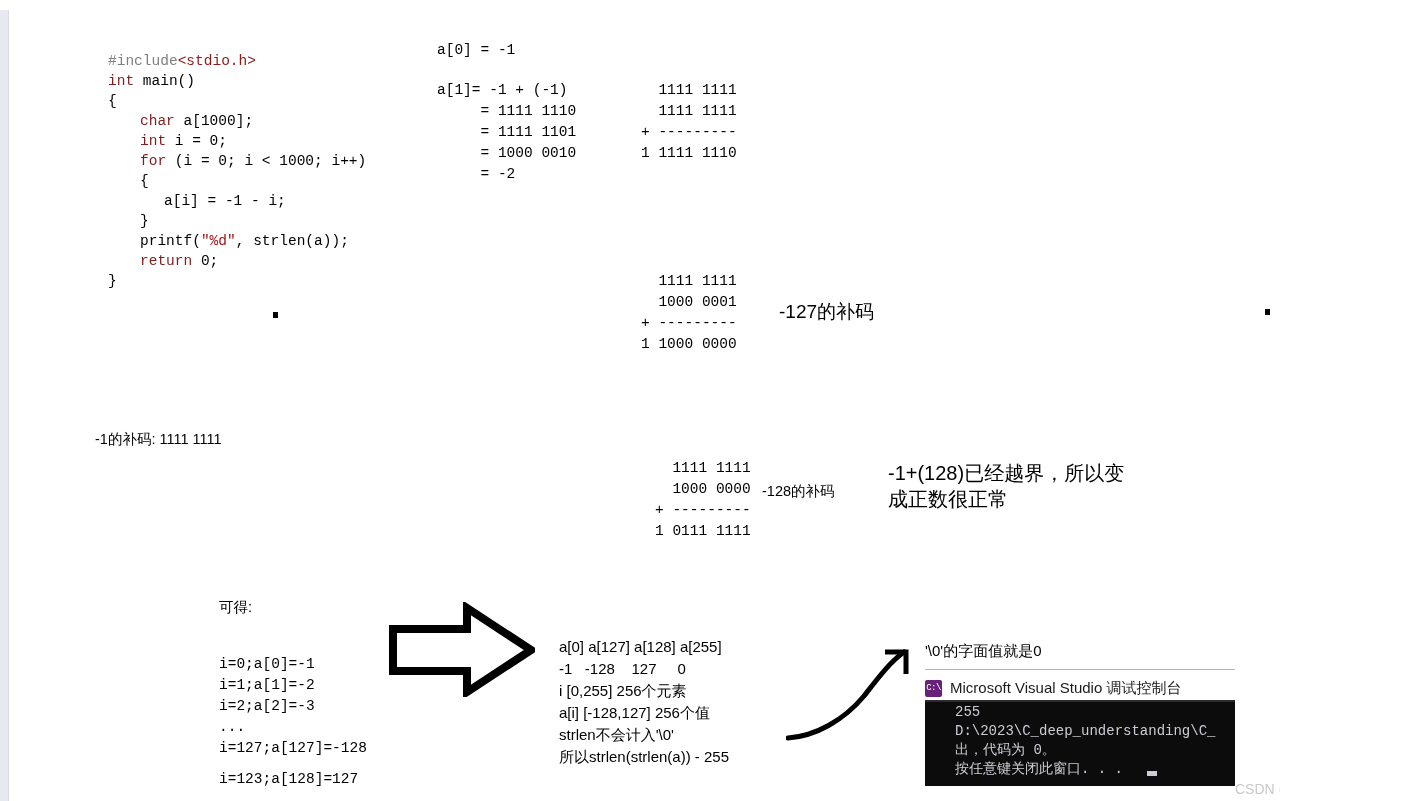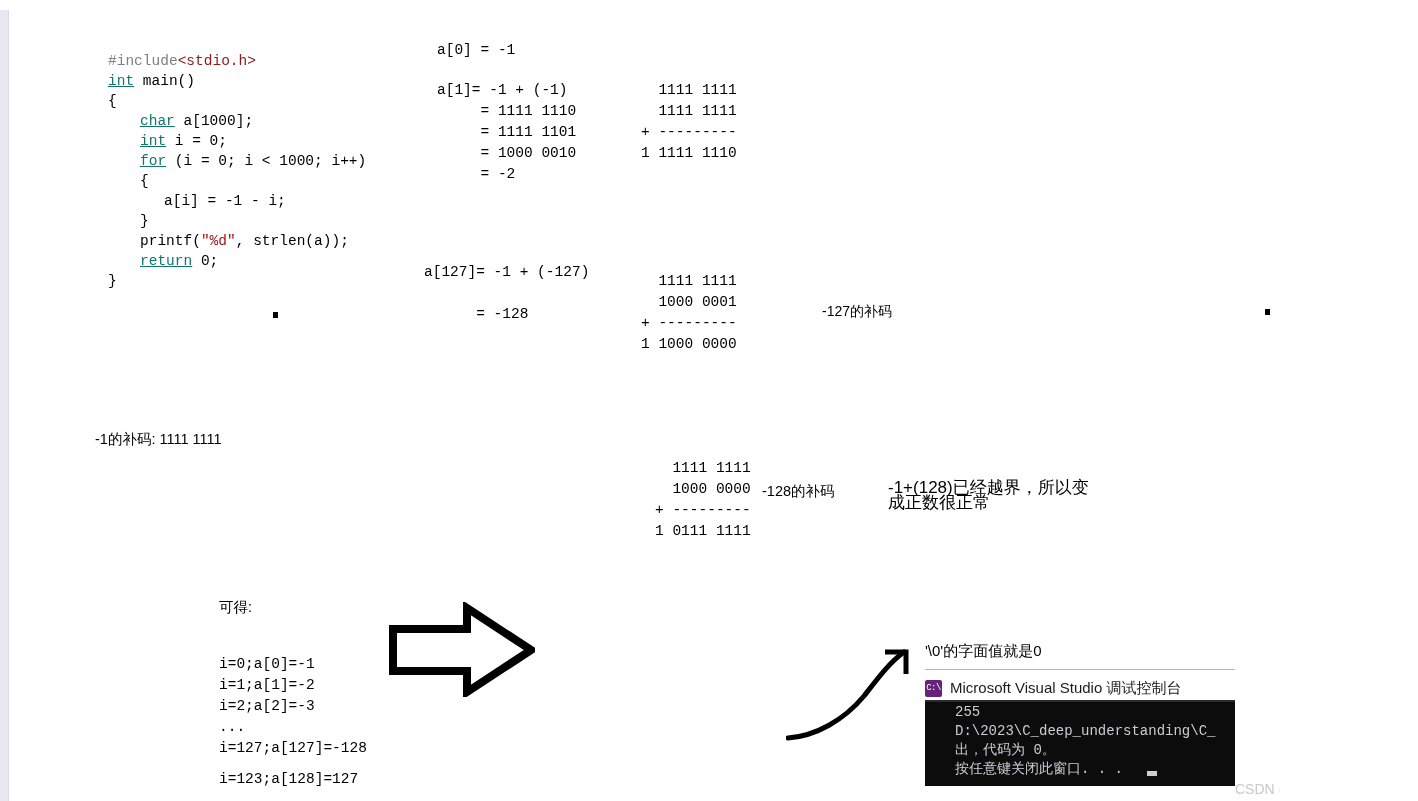--- a/index.html
+++ b/index.html
@@ -32,21 +32,21 @@
   }
 
   
   #code-block {
     left: 108px;
     top: 41px;
     font-family: "Liberation Mono", "DejaVu Sans Mono", monospace;
     font-size: 14.5px;
     line-height: 20px;
   }
-  .kw  { color: #0f766e; text-decoration: underline; }
+  .kw  { color: #7f1d1d; }
   .pp  { color: #808080; }
   .hdr { color: #8b1a1a; }
   .str { color: #a31515; }
 
   
   .m {
     font-family: "Liberation Mono", "DejaVu Sans Mono", monospace;
     font-size: 14.5px;
     line-height: 21px;
     white-space: pre;
@@ -169,57 +169,60 @@
      = 1111 1110
      = 1111 1101
      = 1000 0010
      = -2</div>
 
   <div class="blk m" style="left:641px; top:70px;">  1111 1111
   1111 1111
 + ---------
 1 1111 1110</div>
 
-  <div class="blk m" style="left:424px; top:252px;">a[127]= -1 + (-127)
-
-      = -128</div>
 
   <div class="blk m" style="left:641px; top:261px;">  1111 1111
   1000 0001
 + ---------
 1 1000 0000</div>
 
-  <div class="blk m cn" style="left:822px; top:291px; font-size:14px;">-127的补码</div>
+  <div class="blk m cn" style="left:779px; top:291px; font-size:19px;">-127的补码</div>
 
 
   <div class="blk m" style="left:655px; top:448px;">  1111 1111
   1000 0000
 + ---------
 1 0111 1111</div>
 
   <div class="blk m cn" style="left:762px; top:471px; font-size:14.5px;">-128的补码</div>
 
-  <div class="blk m cn" style="left:888px; top:470px; font-size:17px; line-height:15px;">-1+(128)已经越界，所以变
+  <div class="blk m cn" style="left:888px; top:450px; font-size:20px; line-height:26px;">-1+(128)已经越界，所以变
 成正数很正常</div>
 
 
   <div class="blk m cn" style="left:95px; top:419px; font-size:14.5px;text-align:center;">-1的补码: 1111 1111</div>
 
   <div class="dot" style="left:273px; top:302px;"></div>
   <div class="dot" style="left:1265px; top:299px;"></div>
 
   <div class="blk" style="left:219px; top:551px;">
     <div class="m cn">可得:</div>
     <div id="conclusion-items"><div class="m">i=0;a[0]=-1</div><div class="m">i=1;a[1]=-2</div><div class="m">i=2;a[2]=-3</div><div class="m">...</div><div class="m">i=127;a[127]=-128</div><div class="m" style="margin-top: 10px;">i=123;a[128]=127</div></div>
   </div>
 
   <svg id="big-arrow" width="146" height="95" viewBox="0 0 146 95">
     <polygon points="4,27 78,27 78,6 142,48 78,90 78,69 4,69" fill="#ffffff" stroke="#000000" stroke-width="8" stroke-linejoin="miter"></polygon>
   </svg>
 
+  <div class="blk m cn" style="left:559px; top:626px; font-size:15px; line-height:22px;">a[0] a[127] a[128] a[255]
+-1   -128    127     0
+i [0,255] 256个元素
+a[i] [-128,127] 256个值
+strlen不会计入'\0'
+所以strlen(strlen(a)) - 255</div>
 
   <svg id="pointer-curve" width="140" height="105" viewBox="0 0 140 105">
     <path d="M2,100 C30,98 58,82 78,58 C92,40 104,24 118,14" fill="none" stroke="#000000" stroke-width="5" stroke-linecap="round"></path>
     <path d="M99,14 L120,14 L120,36" fill="none" stroke="#000000" stroke-width="5" stroke-linejoin="miter"></path>
   </svg>
 
   <div id="console-panel">
     <div id="console-note">'\0'的字面值就是0</div>
     <div id="console-rule"></div>
     <div id="console-titlebar">

